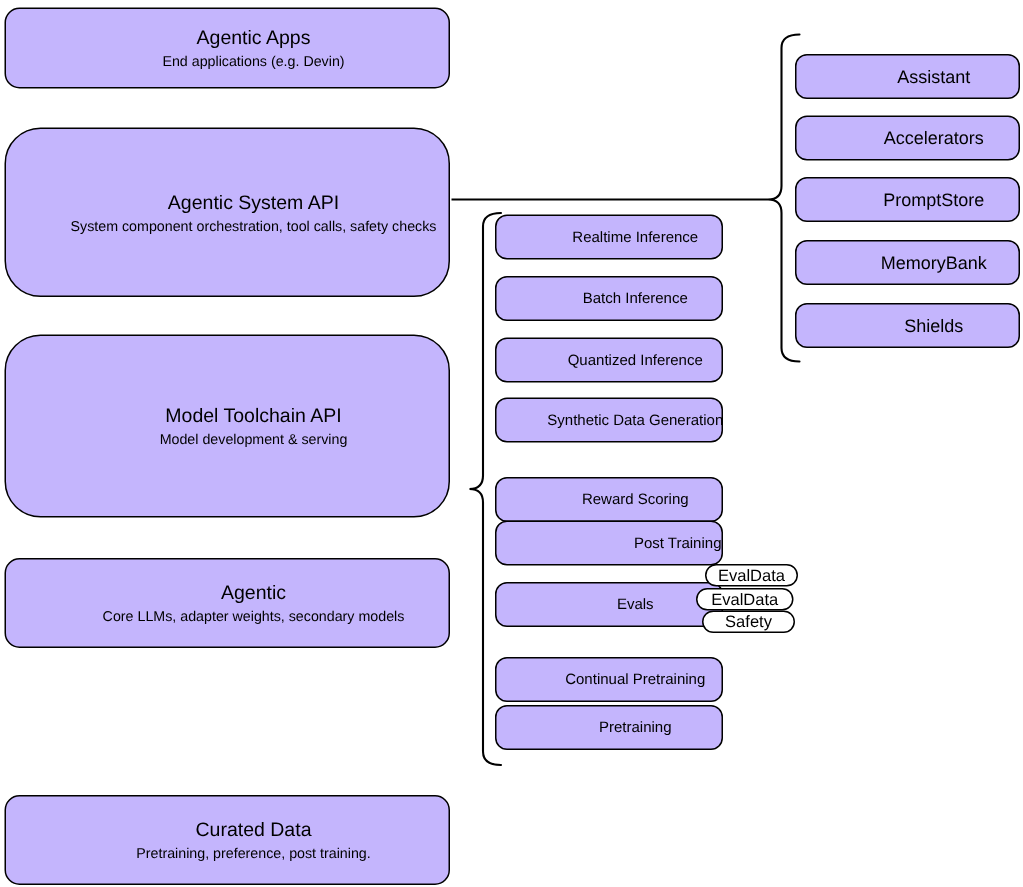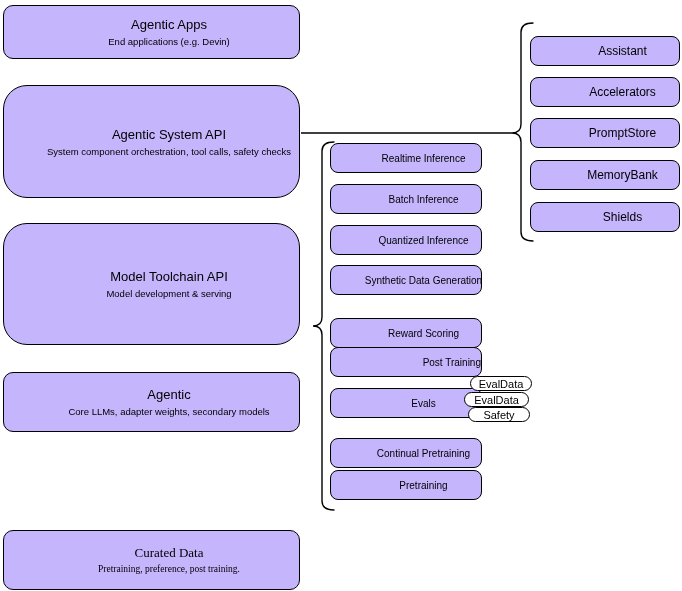--- a/index.html
+++ b/index.html
@@ -34,21 +34,21 @@
   
   .lbox { left: 3px; width: 297px; border-radius: 10px; }
   .lbox.big { border-radius: 24px; }
   .lbox .title { font-size: 13px; line-height: 15px; }
   .lbox .subtitle { font-size: 9.5px; line-height: 11px; margin-top: 4px; }
   .lb1 { top: 5px;   height: 54px; }
   .lb2 { top: 85px;  height: 113px; }
   .lb3 { top: 223px; height: 122px; }
   .lb4 { top: 372px; height: 60px; }
   .lb5 { top: 450px; height: 58px; }
-  .lb6 { top: 530px; height: 60px; font-family: Liberation Serif, serif; }
+  .lb6 { top: 530px; height: 60px; }
   
   .mbox {
     left: 330px; width: 152px; height: 30px;
     border-radius: 8px; font-size: 10px; white-space: nowrap;
   }
   .mb1 { top: 143px; } .mb2 { top: 184px; } .mb3 { top: 225px; }
   .mb4 { top: 265px; } .mb5 { top: 318px; align-items: center; } .mb6 { top: 347px; align-items: flex-end; }
   .mb7 { top: 388px; } .mb8 { top: 438px; } .mb9 { top: 470px; }
   
   .rbox {

